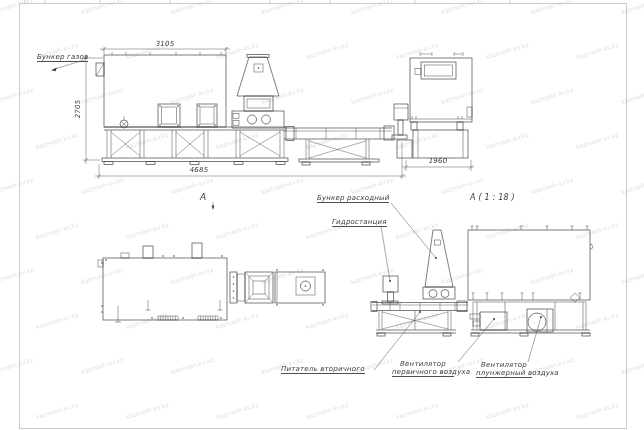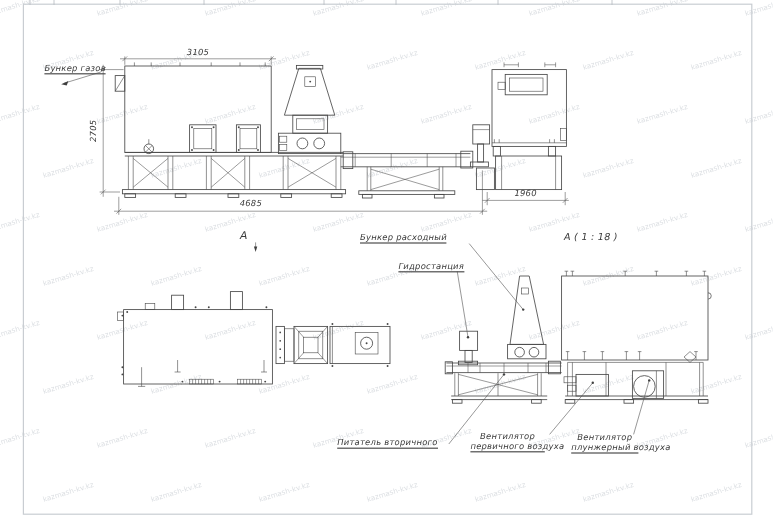--- a/index.html
+++ b/index.html
@@ -314,27 +314,27 @@
         <circle cx="494" cy="319" r="1"></circle>
         <circle cx="541" cy="317" r="1"></circle>
       <circle cx="437" cy="258" r="0.1"></circle>
     </g>
   </svg>
 
   <div class="txt callout" style="left:37px;top:53px;">Бункер газов</div>
 
   <div class="txt dim" style="left:150px;top:40px;width:30px;">3105</div>
   <div class="txt dim rot" style="left:63px;top:105px;">2705</div>
-  <div class="txt dim" style="left:191px;top:166px;width:36px;">4685</div>
+  <div class="txt dim" style="left:181px;top:166px;width:36px;">4685</div>
   <div class="txt dim" style="left:420px;top:157px;width:36px;">1960</div>
 
   <div class="txt big" style="left:200px;top:193px;">А</div>
   <div class="txt med" style="left:470px;top:194px;">А ( 1 : 18 )</div>
 
-  <div class="txt callout" style="left:300px;top:194px;">Бункер расходный</div>
+  <div class="txt callout" style="left:317px;top:194px;">Бункер расходный</div>
   <div class="txt callout" style="left:332px;top:218px;">Гидростанция</div>
   <div class="txt callout" style="left:281px;top:365px;">Питатель вторичного</div>
 
   <div class="txt fan" style="left:392px;top:360px;width:62px;">
     <div>Вентилятор</div>
     <div class="l2">первичного воздуха</div>
   </div>
   <div class="txt fan" style="left:476px;top:361px;width:56px;">
     <div>Вентилятор</div>
     <div class="l2">плунжерный воздуха</div>

